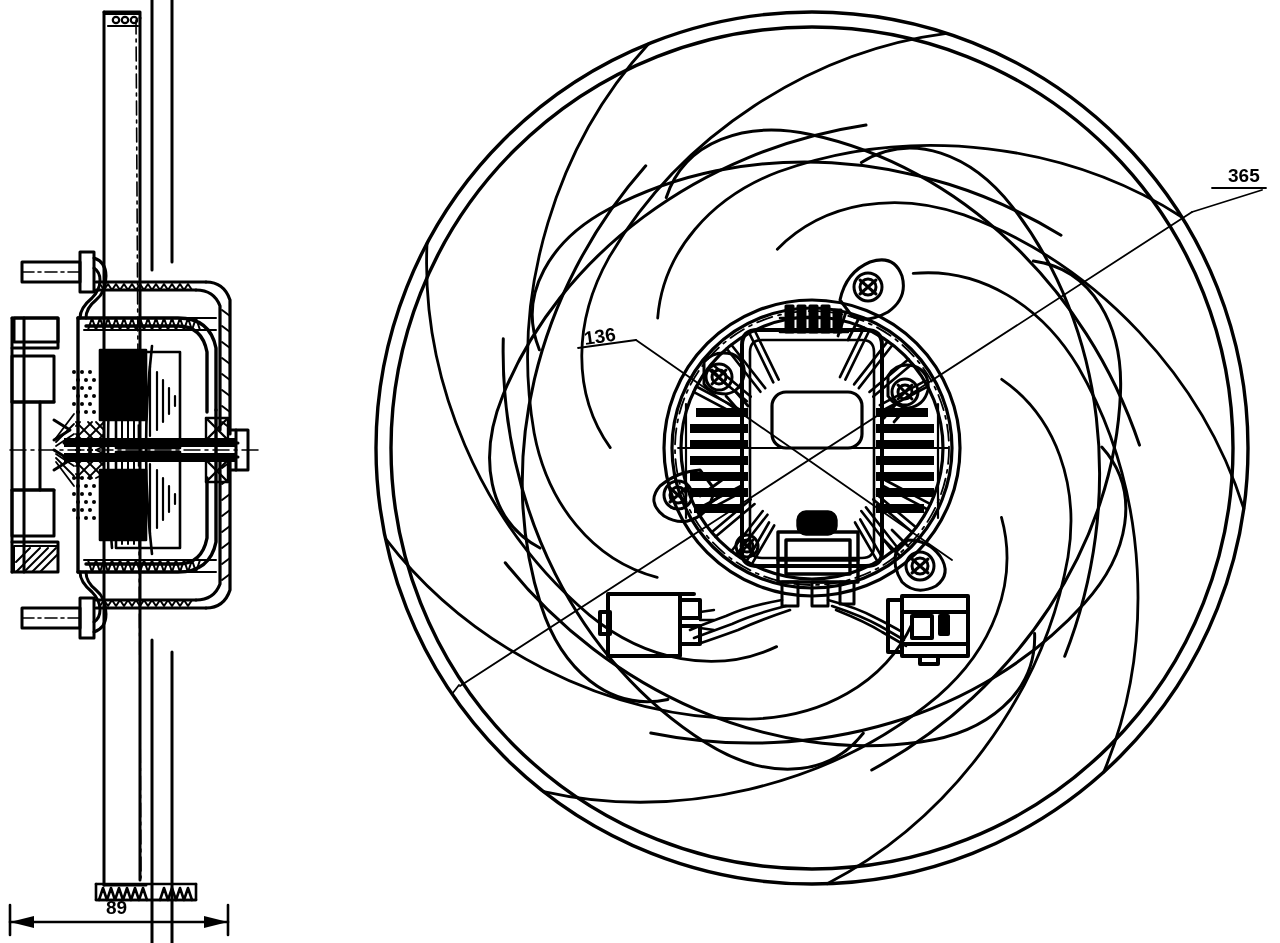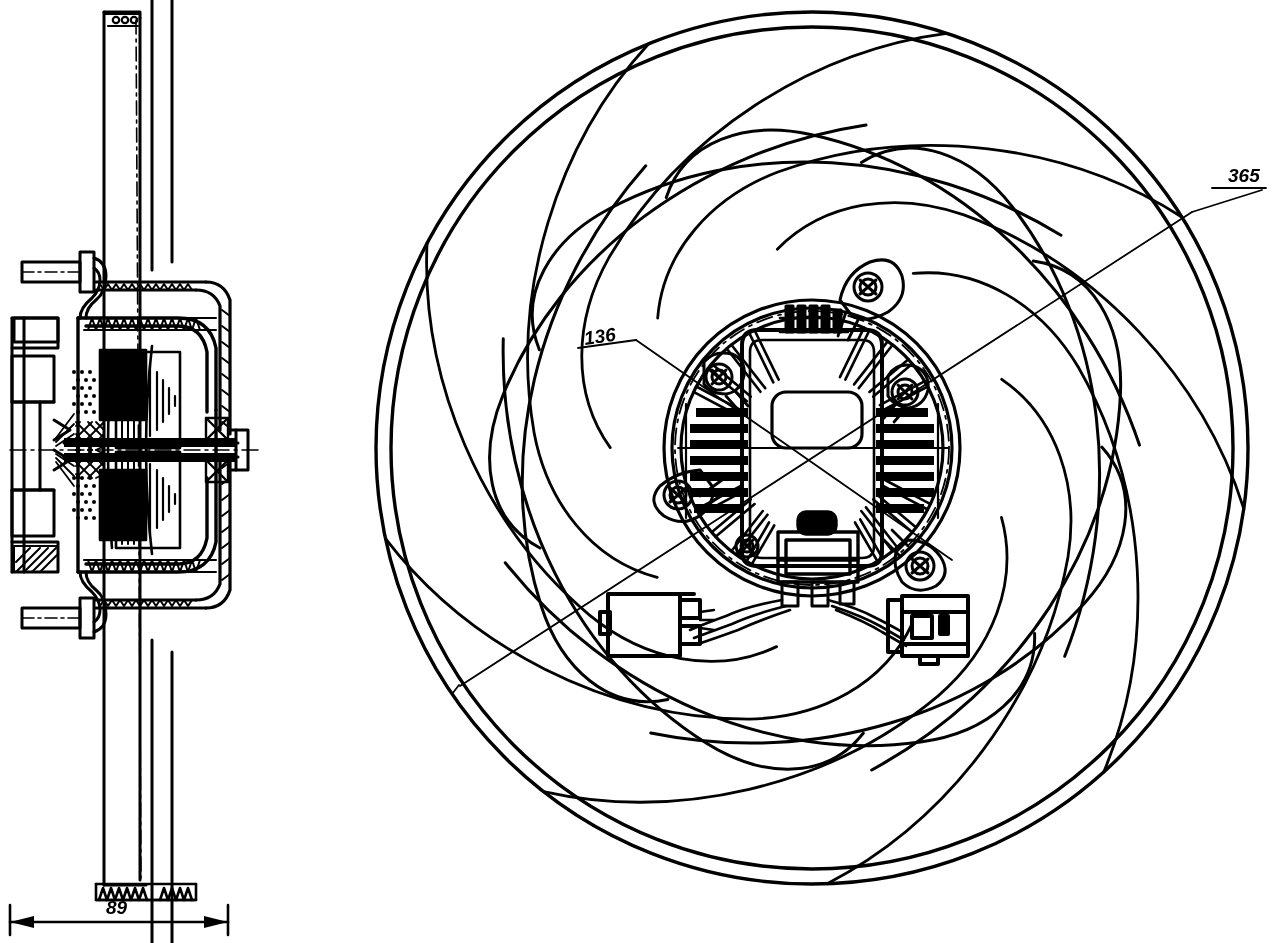--- a/index.html
+++ b/index.html
@@ -1,18 +1,18 @@
 <!DOCTYPE html>
 <html><head>
 <meta charset="utf-8">
 <style>
   html,body{margin:0;padding:0;background:#ffffff;}
   body{width:1280px;height:943px;overflow:hidden;
        font-family:"Liberation Sans", sans-serif;}
-  #stage{position:relative;width:1088px;height:943px;background:#fff;font-style:italic;}
+  #stage{position:relative;width:1088px;height:943px;background:#fff;}
   svg.layer{position:absolute;left:0;top:0;width:1280px;height:943px;}
   .dimtext{font-family:"Liberation Sans", sans-serif;font-weight:bold;
            font-size:19px;fill:#000;}
 </style>
 </head>
 <body>
 
 <div id="stage">
 
 <svg class="layer" viewBox="0 0 1280 943">

